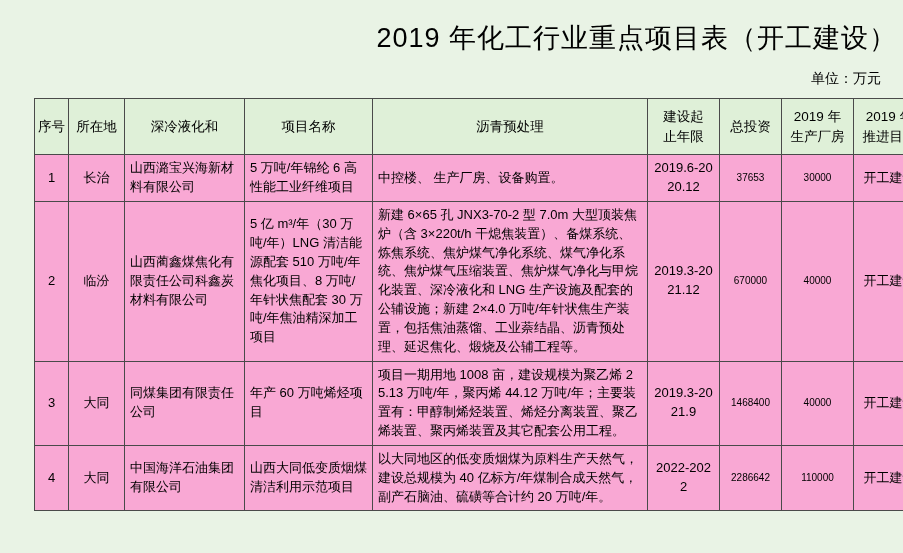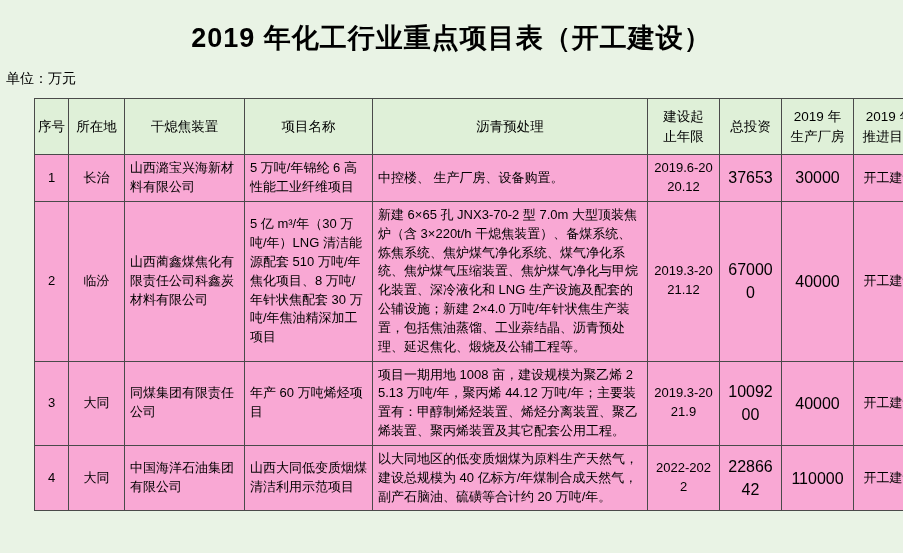--- a/index.html
+++ b/index.html
@@ -16,29 +16,30 @@
   }
   .page {
     position: relative;
     width: 903px;
     height: 553px;
     background: #e9f3e5;
     box-sizing: border-box;
     padding: 0 6px;
   }
   .title {
-    text-align: center;
+    text-align: right;
     font-size: 27px;
-    font-weight: bold;
+    font-weight: normal;
     letter-spacing: 1px;
     padding-top: 20px;
     padding-bottom: 14px;
     color: #000;
   }
   .unit-row {
+    text-align: right;
     font-size: 14px;
     padding-right: 16px;
     padding-bottom: 10px;
   }
   table {
     border-collapse: collapse;
     width: 891px;
     table-layout: fixed;
     background: #f9a8d4;
     margin-left: 28px;
@@ -68,21 +69,21 @@
   .col-loc { width: 56px; }
   .col-ent { width: 120px; }
   .col-proj { width: 128px; }
   .col-content { width: 275px; }
   .col-years { width: 72px; }
   .col-total { width: 62px; }
   .col-plan { width: 72px; }
   .col-goal { width: 72px; }
   td.num {
     text-align: center;
-    font-size: 16px;
+    font-size: 10px;
   }
   .row-tall td { }
 </style>
 </head>
 <body>
 
 <div class="page">
 
   <div class="title">2019 年化工行业重点项目表（开工建设）</div>
 
@@ -97,21 +98,21 @@
       <col class="col-content">
       <col class="col-years">
       <col class="col-total">
       <col class="col-plan">
       <col class="col-goal">
     </colgroup>
     <thead>
       <tr>
         <th>序号</th>
         <th>所在地</th>
-        <th>干熄焦装置</th>
+        <th>深冷液化和</th>
         <th>项目名称</th>
         <th>沥青预处理</th>
         <th>
           <div>建设起</div>
           <div>止年限</div>
         </th>
         <th>总投资</th>
         <th>
           <div>2019 年</div>
           <div>生产厂房</div>
@@ -145,21 +146,21 @@
         <td class="num">40000</td>
         <td class="c">开工建设</td>
       </tr>
       <tr>
         <td class="c">3</td>
         <td class="c">大同</td>
         <td class="l">同煤集团有限责任公司</td>
         <td class="l">年产 60 万吨烯烃项目</td>
         <td class="l">项目一期用地 1008 亩，建设规模为聚乙烯 25.13 万吨/年，聚丙烯 44.12 万吨/年；主要装置有：甲醇制烯烃装置、烯烃分离装置、聚乙烯装置、聚丙烯装置及其它配套公用工程。</td>
         <td class="c">2019.3-2021.9</td>
-        <td class="num">1009200</td>
+        <td class="num">1468400</td>
         <td class="num">40000</td>
         <td class="c">开工建设</td>
       </tr>
       <tr>
         <td class="c">4</td>
         <td class="c">大同</td>
         <td class="l">中国海洋石油集团有限公司</td>
         <td class="l">山西大同低变质烟煤清洁利用示范项目</td>
         <td class="l">以大同地区的低变质烟煤为原料生产天然气，建设总规模为 40 亿标方/年煤制合成天然气，副产石脑油、硫磺等合计约 20 万吨/年。</td>
         <td class="c">2022-2022</td>

